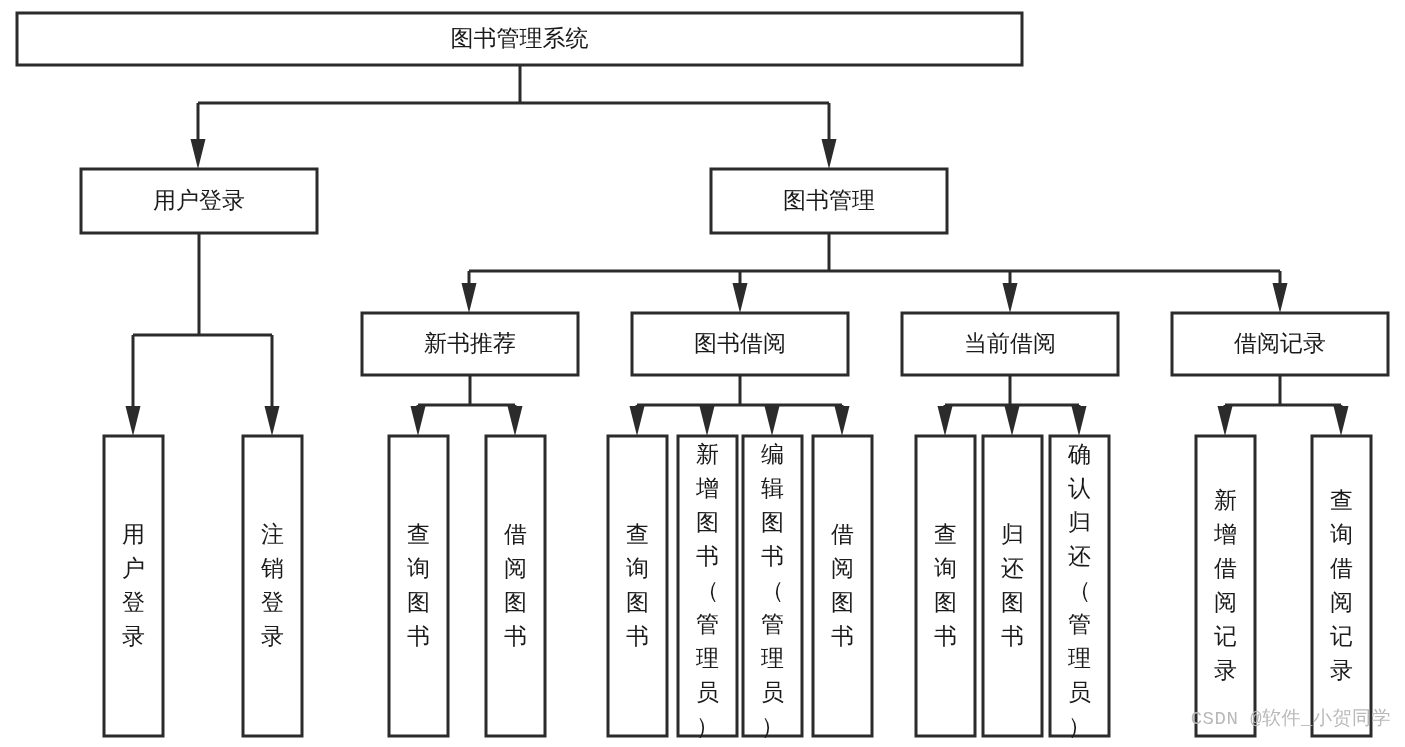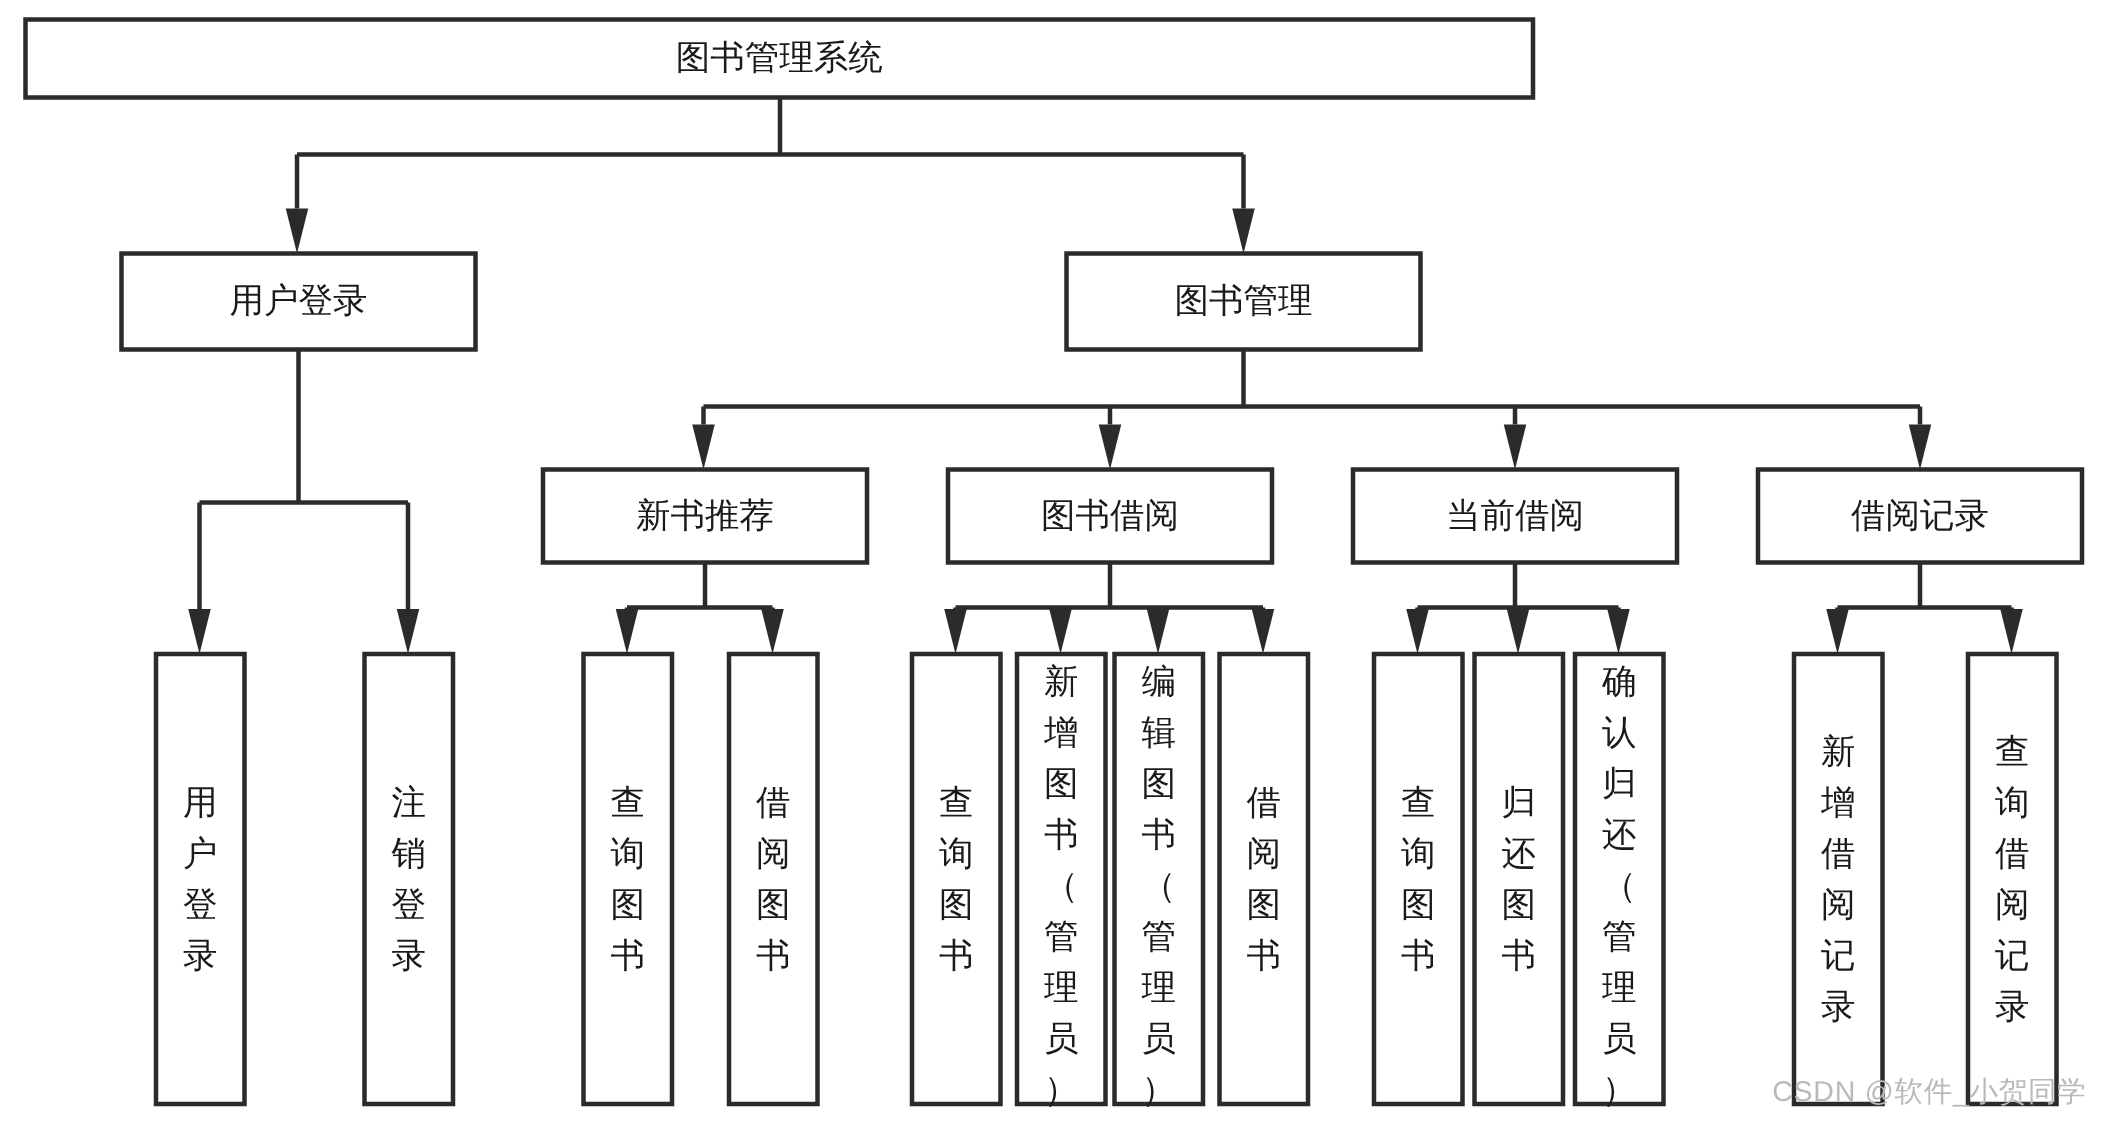--- a/index.html
+++ b/index.html
@@ -53,22 +53,22 @@
   }
   .node-label-v {
     font-family: "Liberation Sans", "DejaVu Sans", sans-serif;
     fill: #1a1a1a;
     font-size: 23px;
     text-anchor: middle;
   }
   .watermark {
     position: absolute;
     right: 14px;
-    bottom: 6px;
-    font-family: Liberation Sans, sans-serif;
+    bottom: 16px;
+    font-family: Liberation Mono, monospace;
     font-size: 19px;
     color: #b9b9b9;
     letter-spacing: 0.5px;
     white-space: nowrap;
     user-select: none;
   }
 </style>
 </head>
 <body>
 

